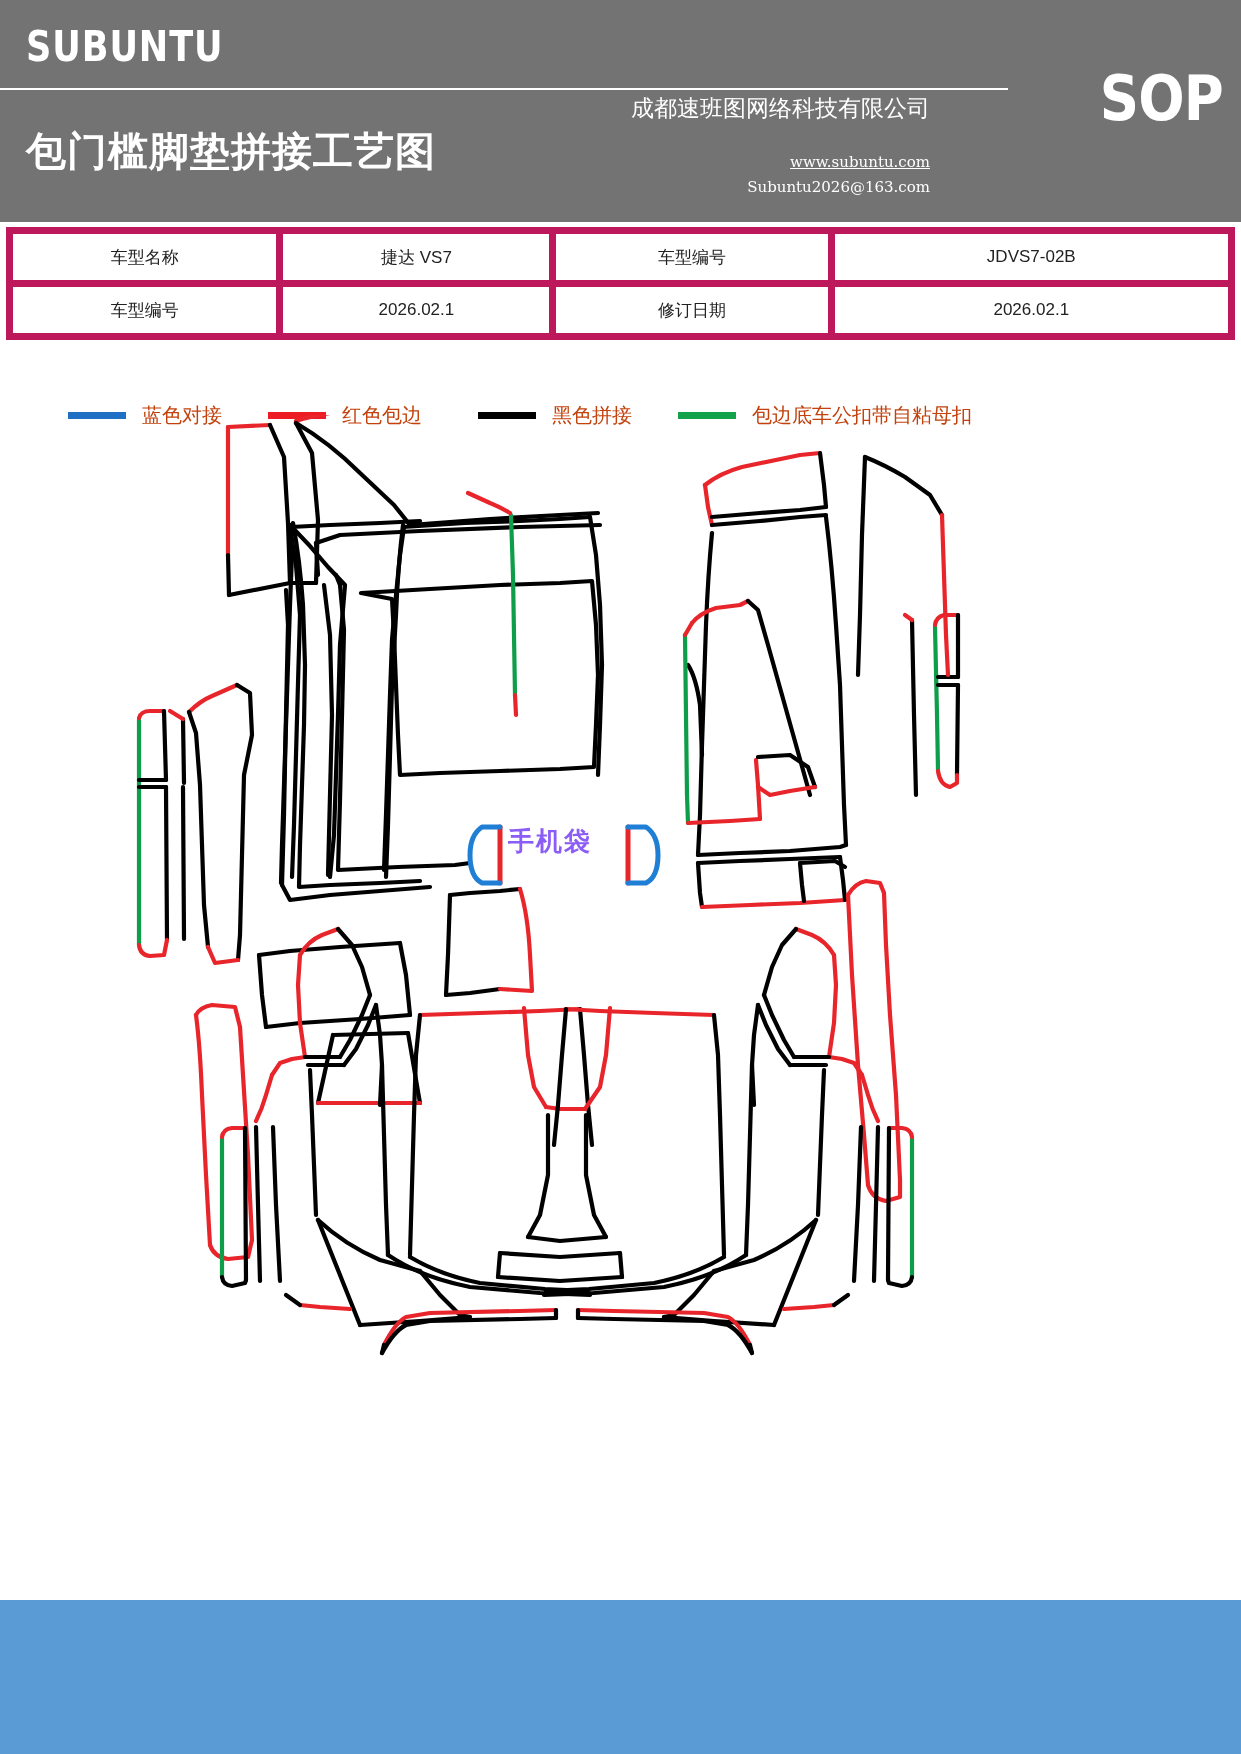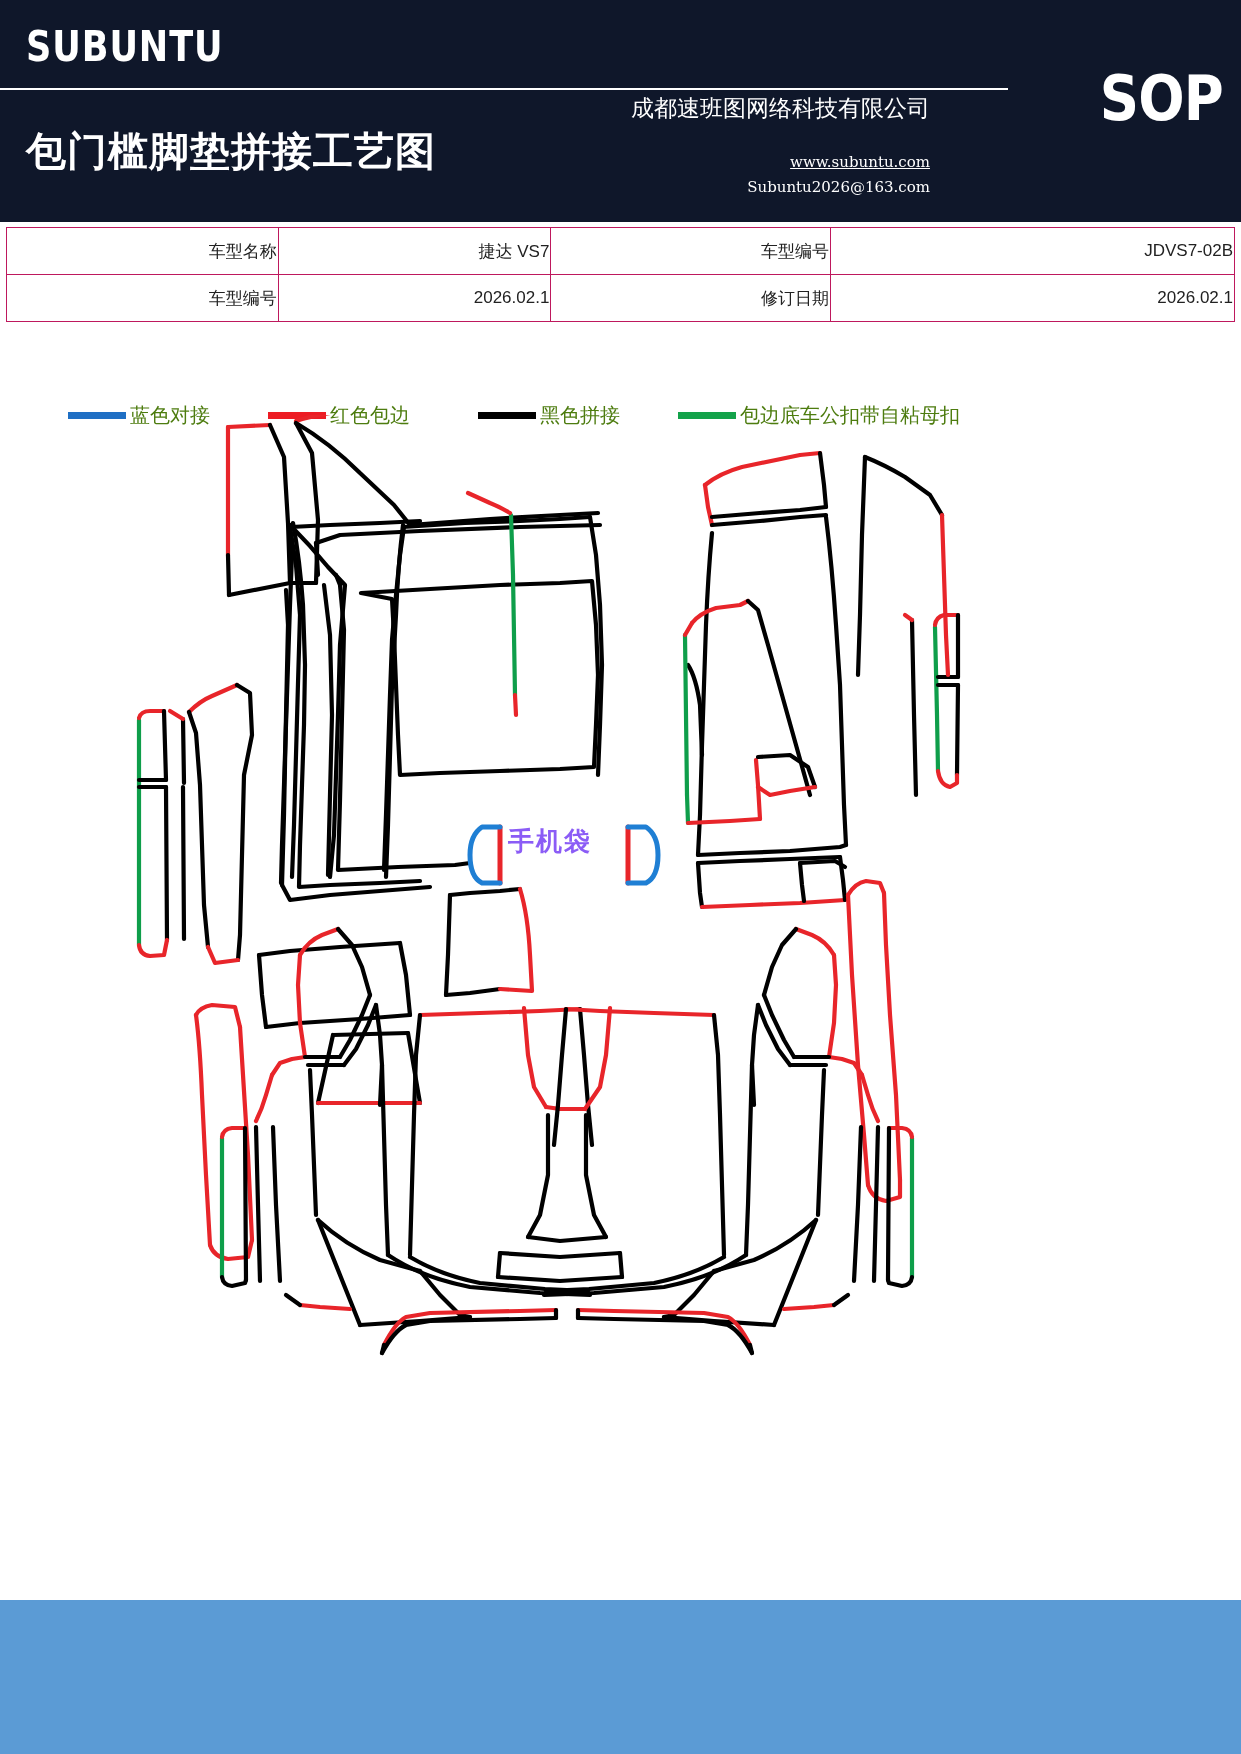--- a/index.html
+++ b/index.html
@@ -7,21 +7,21 @@
     width:1241px;height:1754px;
     font-family:"Liberation Sans","DejaVu Sans",sans-serif;
     color:#1a1a1a;
     position:relative;overflow:hidden;
   }
   .page{position:relative;width:1241px;height:1754px;}
 
   
   .header{
     position:absolute;left:0;top:0;width:1241px;height:222px;
-    background:#0f172a;
+    background:#737373;
   }
   .brand{
     position:absolute;left:26px;top:22px;
     font-size:42px;font-weight:bold;color:#ffffff;
     letter-spacing:1px;font-family:"DejaVu Sans",sans-serif;
     font-stretch:condensed;transform:scaleX(.93);transform-origin:left center;
   }
   .hrule{
     position:absolute;left:0px;top:88px;width:1008px;height:2px;background:#ffffff;
   }
@@ -47,36 +47,36 @@
     position:absolute;left:560px;top:178px;width:370px;text-align:right;
     font-size:15px;color:#ffffff;font-family:"DejaVu Serif",serif;
   }
 
   
   .info-table{
     position:absolute;left:6px;top:227px;width:1229px;
     border-collapse:collapse;
   }
   .info-table td{
-    border:1px solid #be185d;
-    height:44px;text-align:right;vertical-align:middle;
+    border:7px solid #be185d;
+    height:44px;text-align:center;vertical-align:middle;
     font-size:17px;color:#222;font-family:"DejaVu Serif",serif;
   }
   .info-table td.lbl{width:272px;}
   .info-table td.val{width:272px;font-family:"Liberation Sans",sans-serif;}
   .info-table td.lbl2{width:280px;}
   .info-table td.val2{width:405px;font-family:"Liberation Sans",sans-serif;}
 
   
   .legend{
     position:absolute;left:0;top:398px;width:1241px;height:40px;
   }
   .legend-item{position:absolute;display:flex;align-items:center;}
   .swatch{display:inline-block;width:58px;height:7px;margin-right:4px;}
-  .legend-label{font-size:20px;color:#4d7c0f;font-weight:500;}
+  .legend-label{font-size:20px;color:#c2410c;font-weight:500;margin-left:12px;}
 
   
   .diagram{position:absolute;left:0;top:415px;width:1241px;height:1130px;}
   svg{display:block;}
 
   .phone-label{
     position:absolute;left:508px;top:824px;
     font-size:26px;font-weight:bold;color:#8b5cf6;letter-spacing:2px;
   }
 

